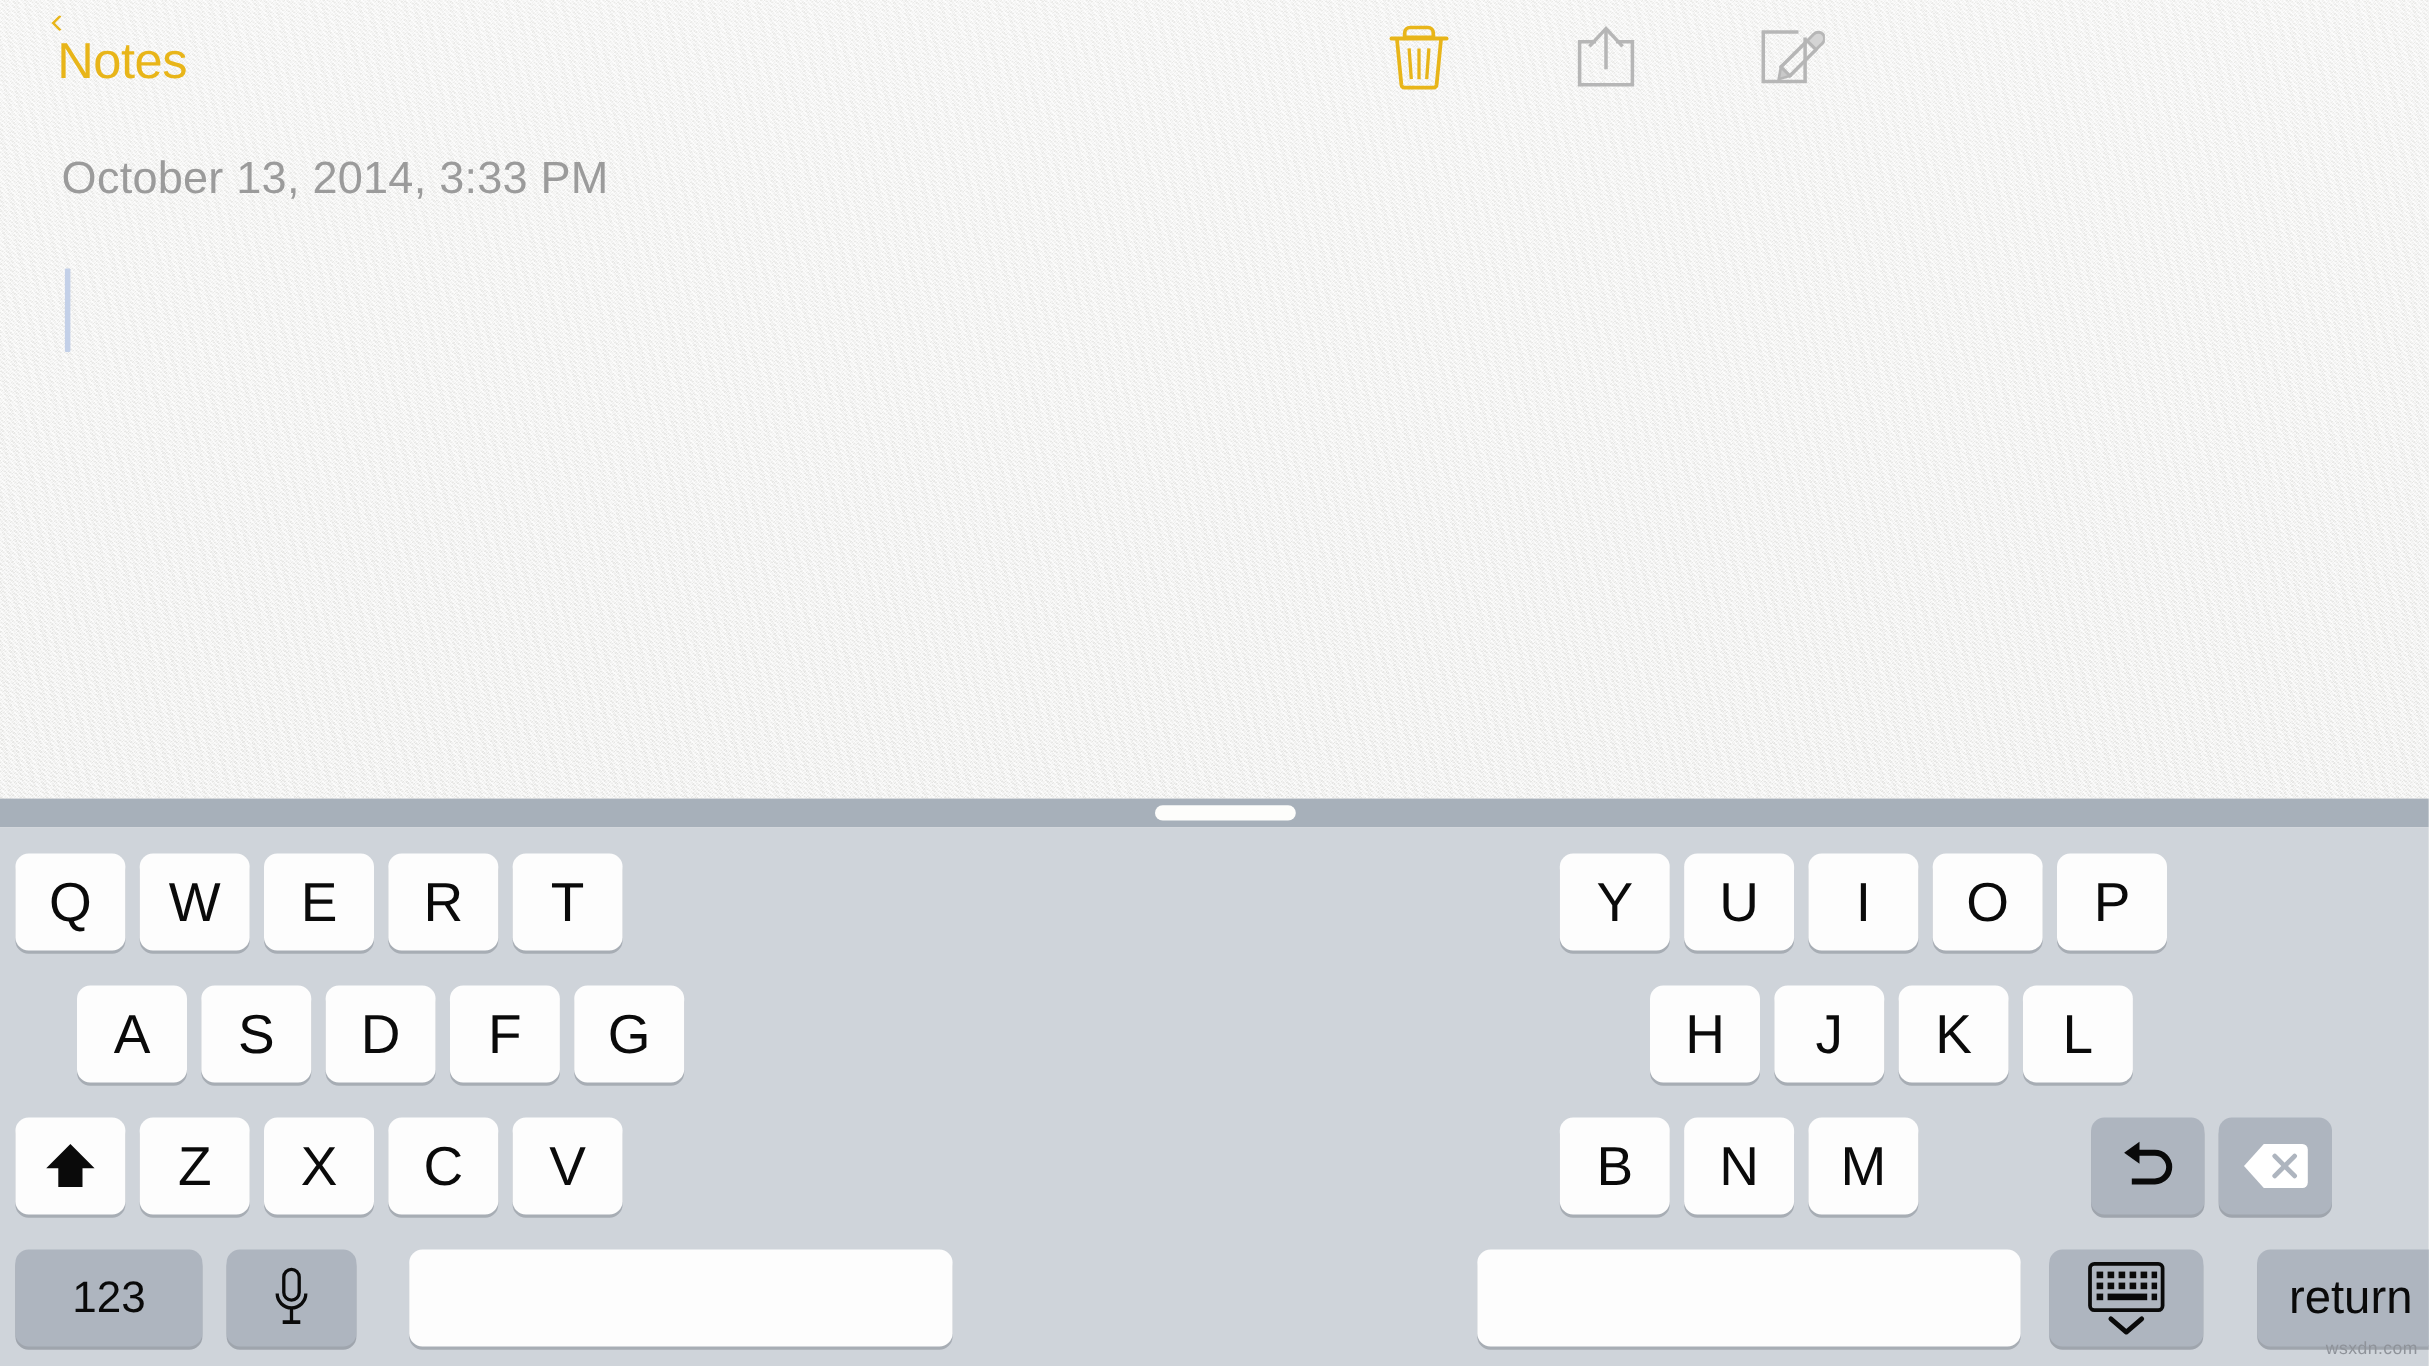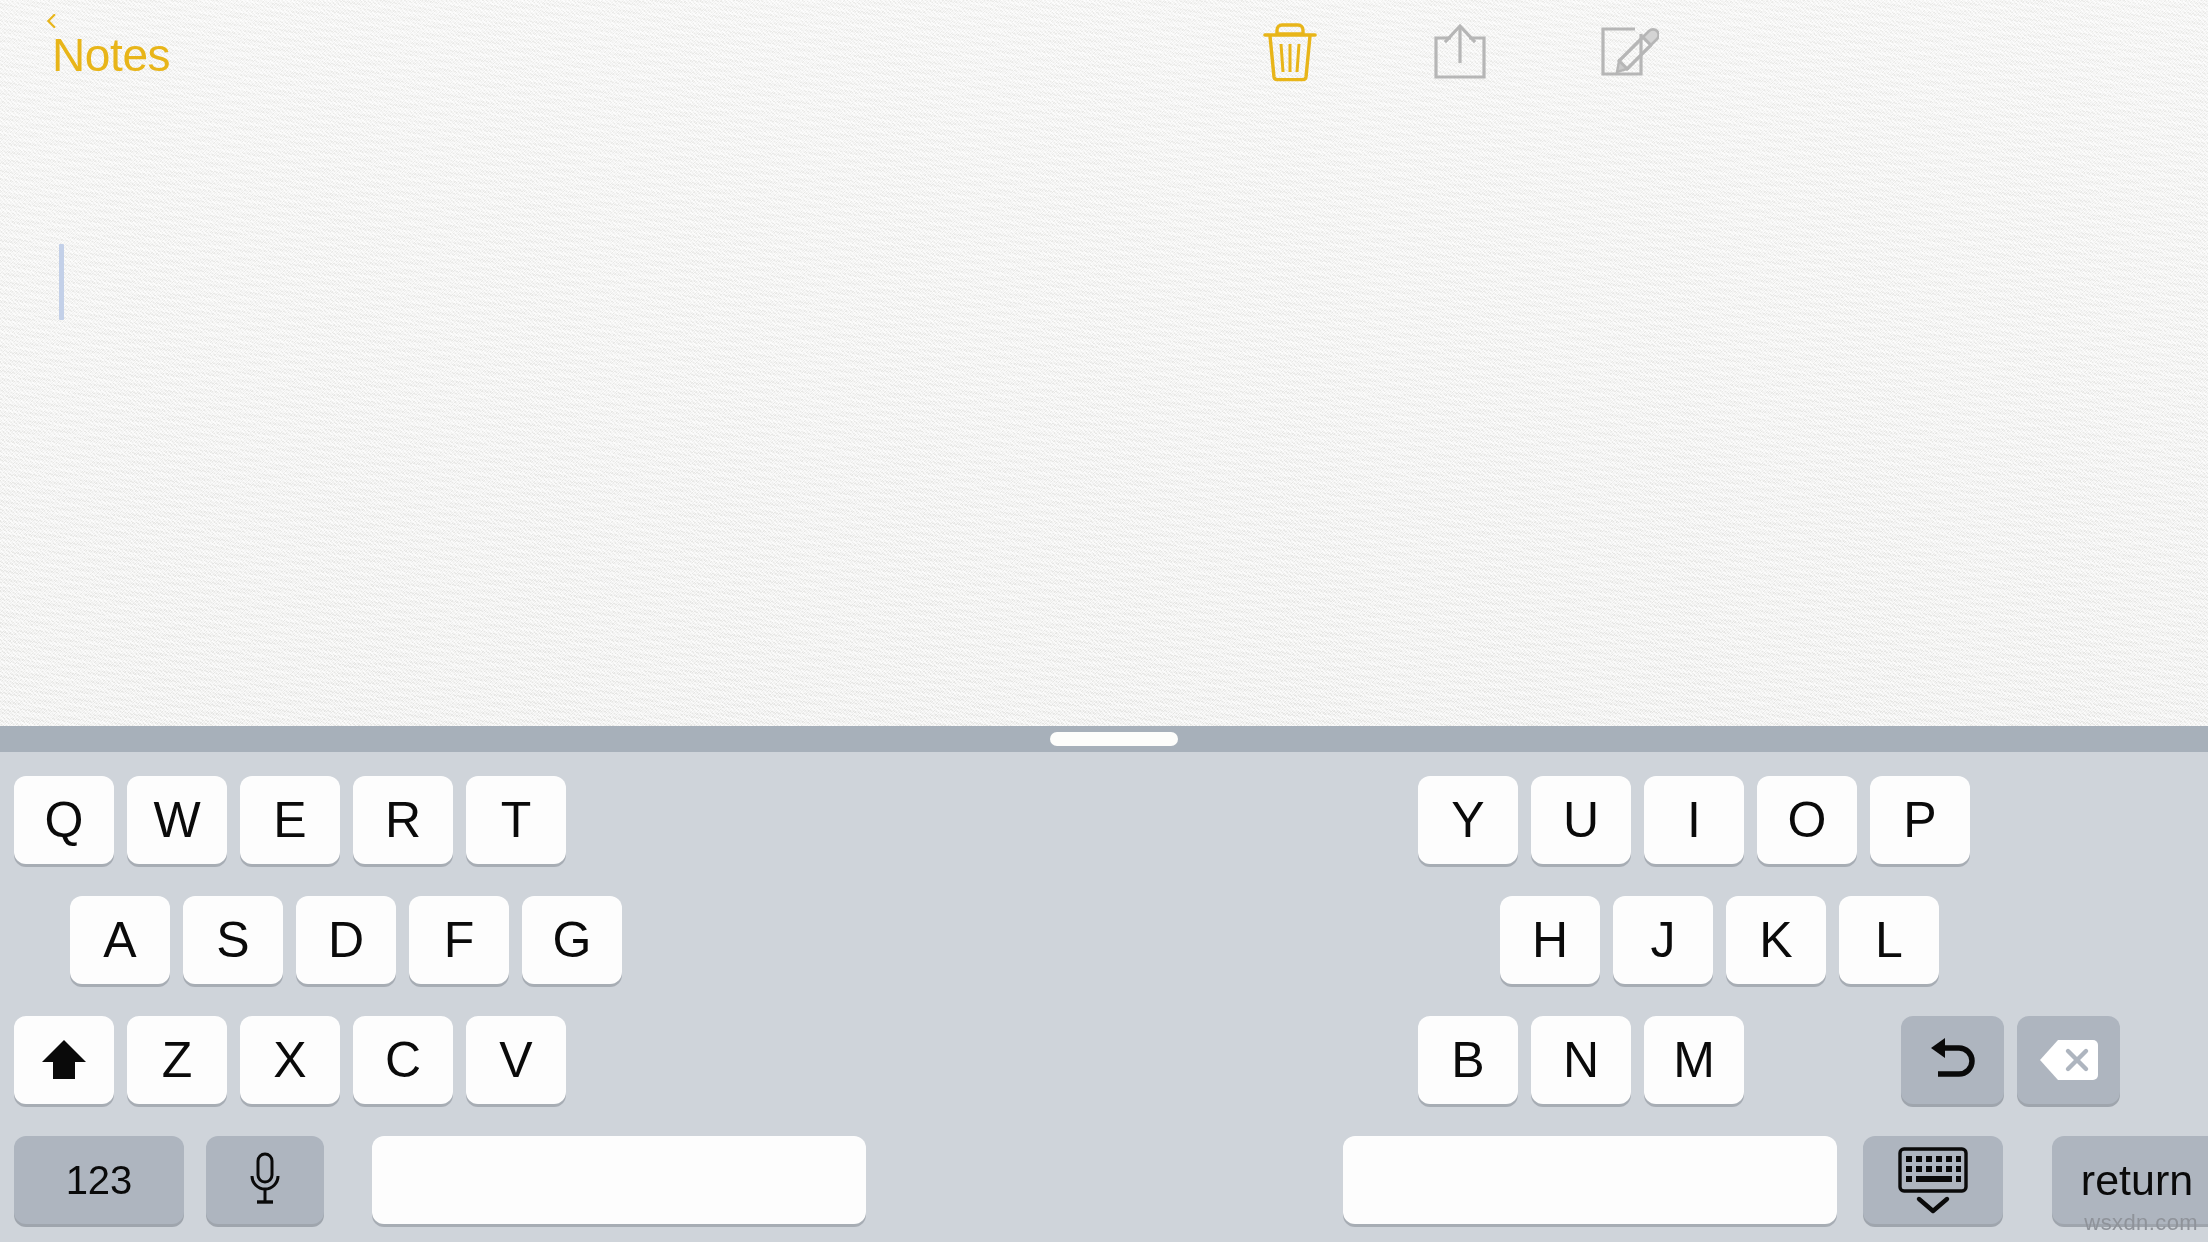--- a/index.html
+++ b/index.html
@@ -131,21 +131,21 @@
   .key.gray {
     background: #aeb5bf;
     box-shadow: 0 3px 0 rgba(126,133,143,0.6);
   }
   .key.small-label { font-size: 40px; }
   .key.return-label { font-size: 43px; }
 
   .watermark {
     position: absolute;
     right: 10px; bottom: 6px;
-    font-size: 22px;
+    font-size: 16px;
     color: #8f939a;
     letter-spacing: 0.4px;
   }
 </style>
 </head>
 <body>
 
 <div id="app">
 
   <div class="note-area"></div>
@@ -185,20 +185,21 @@
           <polyline points="44,18 44,58 6,58 6,13 38,13" fill="none" stroke="#b6b6b6" stroke-width="3.2"></polyline>
           <path d="M22 45 L46 21 L54 29 L30 53 Z" fill="none" stroke="#b6b6b6" stroke-width="3.2" stroke-linejoin="round"></path>
           <path d="M46 21 L52 15 a5.5 5.5 0 0 1 8 8 L54 29 Z" fill="#d4d4d4" stroke="#b6b6b6" stroke-width="2.6"></path>
           <path d="M22 45 L20 56 L30 53 Z" fill="#c9c9c9" stroke="#b6b6b6" stroke-width="2.4"></path>
         </svg>
       </div>
 
     </div>
   </div>
 
+  <div class="note-date">October 13, 2014, 3:33 PM</div>
   <div class="text-caret"></div>
 
   <div class="kb-handlebar"></div>
   <div class="kb-grabber"></div>
 
   <div class="keyboard">
 
     <div class="key" style="left:14px;  top:24px; width:100px; height:88px;">Q</div>
     <div class="key" style="left:127px; top:24px; width:100px; height:88px;">W</div>
     <div class="key" style="left:240px; top:24px; width:100px; height:88px;">E</div>

